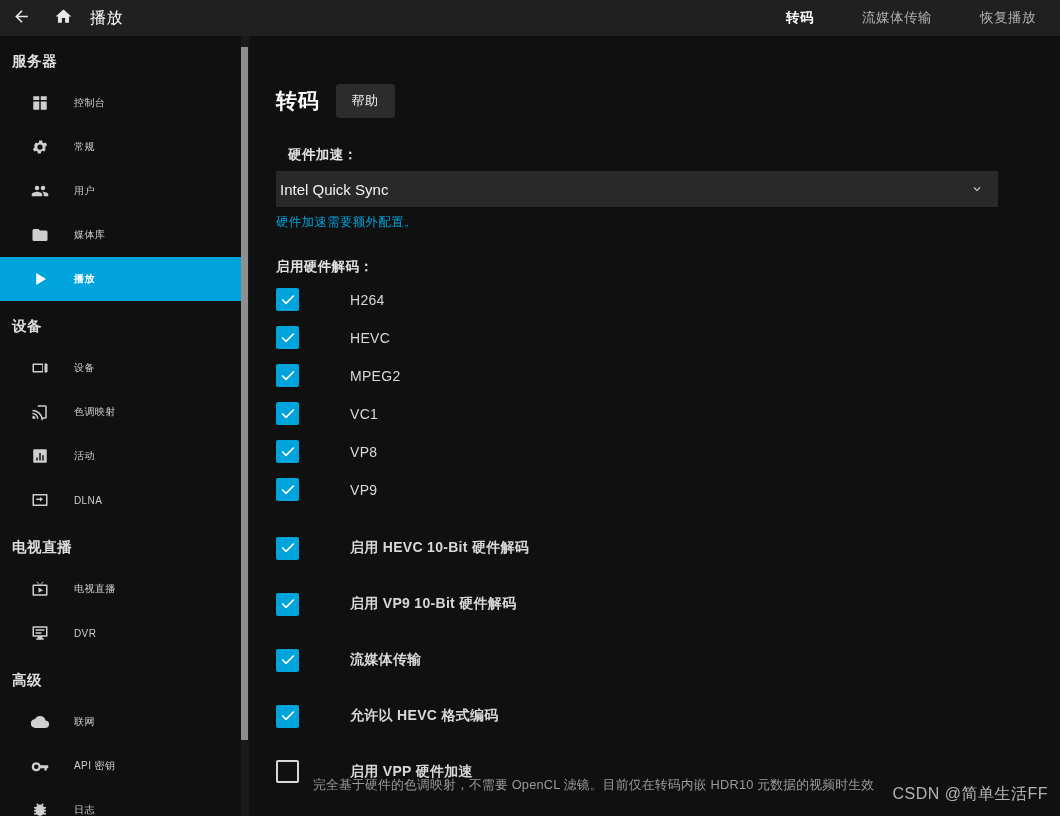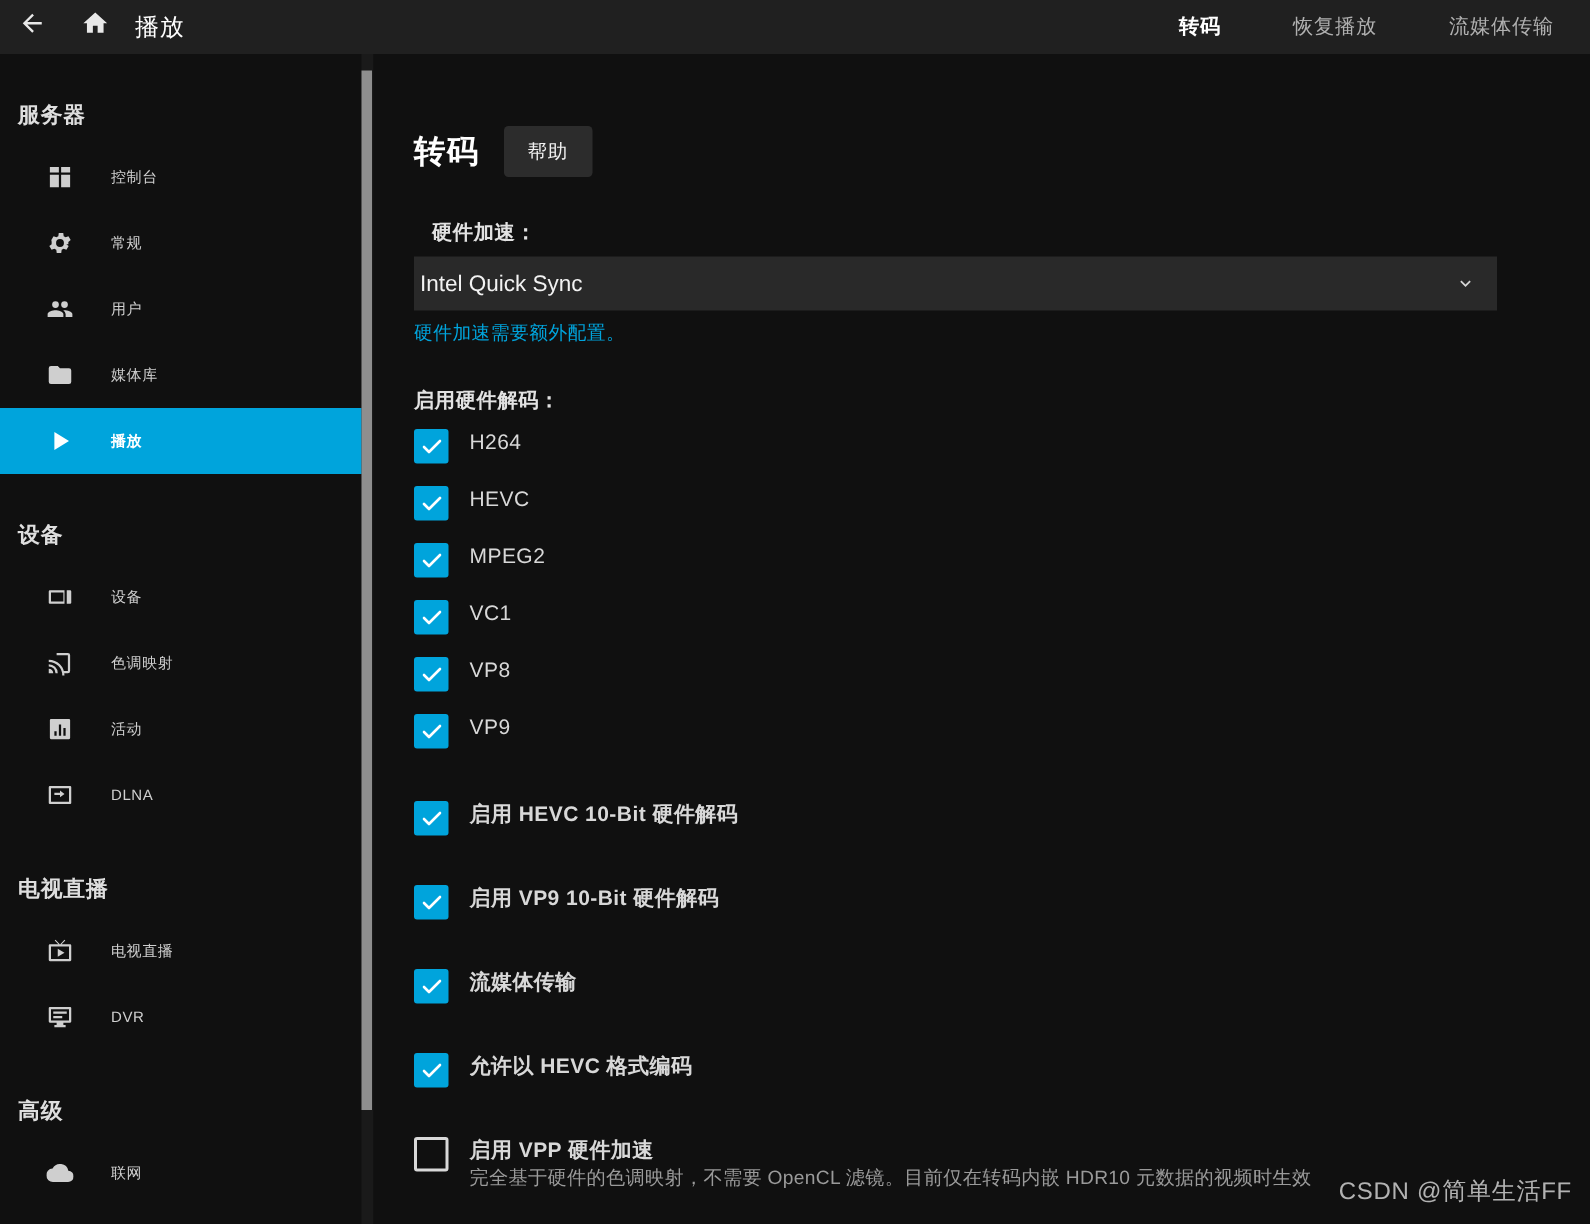--- a/index.html
+++ b/index.html
@@ -37,21 +37,21 @@
   }
   .hdr-tab.active { color: #ffffff; font-weight: bold; }
 
   
   .sidebar {
     position: absolute; top: 36px; left: 0; width: 245px; height: 780px;
     background: #101010; overflow: hidden;
   }
   .side-section {
     color: #dedede; font-size: 14.5px; font-weight: bold;
-    padding: 31px 0 10px 12px; letter-spacing: .6px;
+    padding: 16px 0 10px 12px; letter-spacing: .6px;
   }
   .side-item {
     height: 44px; display: flex; align-items: center;
     color: #cfcfcf; cursor: pointer; padding-left: 28px;
   }
   .side-item.active { background: #00a4dc; color: #ffffff; }
   .side-item .s-icon {
     width: 24px; height: 24px; display: flex; align-items: center; justify-content: center;
     margin-right: 22px; flex: 0 0 24px;
   }
@@ -102,21 +102,21 @@
   .field-hint {
     color: #00a4dc; font-size: 12.5px; font-weight: normal;
     margin-top: 7px; letter-spacing: .3px;
   }
 
   .group-label {
     color: #e2e2e2; font-size: 13.5px; font-weight: bold;
     margin-top: 27px; margin-bottom: 10px; letter-spacing: .4px;
   }
 
-  .cb-row { display: flex; align-items: flex-start; height: 27px; margin-bottom: 11px; }
+  .cb-row { display: flex; align-items: center; height: 27px; margin-bottom: 11px; gap: 37px; }
   .cb-row.spaced { height: 28px; margin-bottom: 28px; }
   .cb {
     width: 23px; height: 23px; flex: 0 0 23px;
     background: #00a4dc; border-radius: 2px;
     display: flex; align-items: center; justify-content: center;
     cursor: pointer; margin-right: 14px;
   }
   .cb.unchecked { background: transparent; border: 2px solid #d8d8d8; }
   .cb svg { width: 16px; height: 16px; fill: none; stroke: #ffffff; stroke-width: 2.6; }
   .cb-label { color: #d8d8d8; font-size: 14px; letter-spacing: .3px; }
@@ -151,22 +151,22 @@
         <span>
           <svg viewBox="0 0 24 24">
               <path d="M10 20v-6h4v6h5v-8h3L12 3 2 12h3v8z"></path>
             </svg>
         </span>
       </div>
       <div class="hdr-title">播放</div>
     </div>
     <div class="hdr-tabs">
       <div class="hdr-tab active">转码</div>
+      <div class="hdr-tab">流媒体传输</div>
       <div class="hdr-tab">恢复播放</div>
-      <div class="hdr-tab">流媒体传输</div>
     </div>
   </div>
 
   <div class="sidebar">
 
     <div class="side-section">服务器</div>
 
     <div class="side-item">
       <span class="s-icon">
         <svg viewBox="0 0 24 24">

